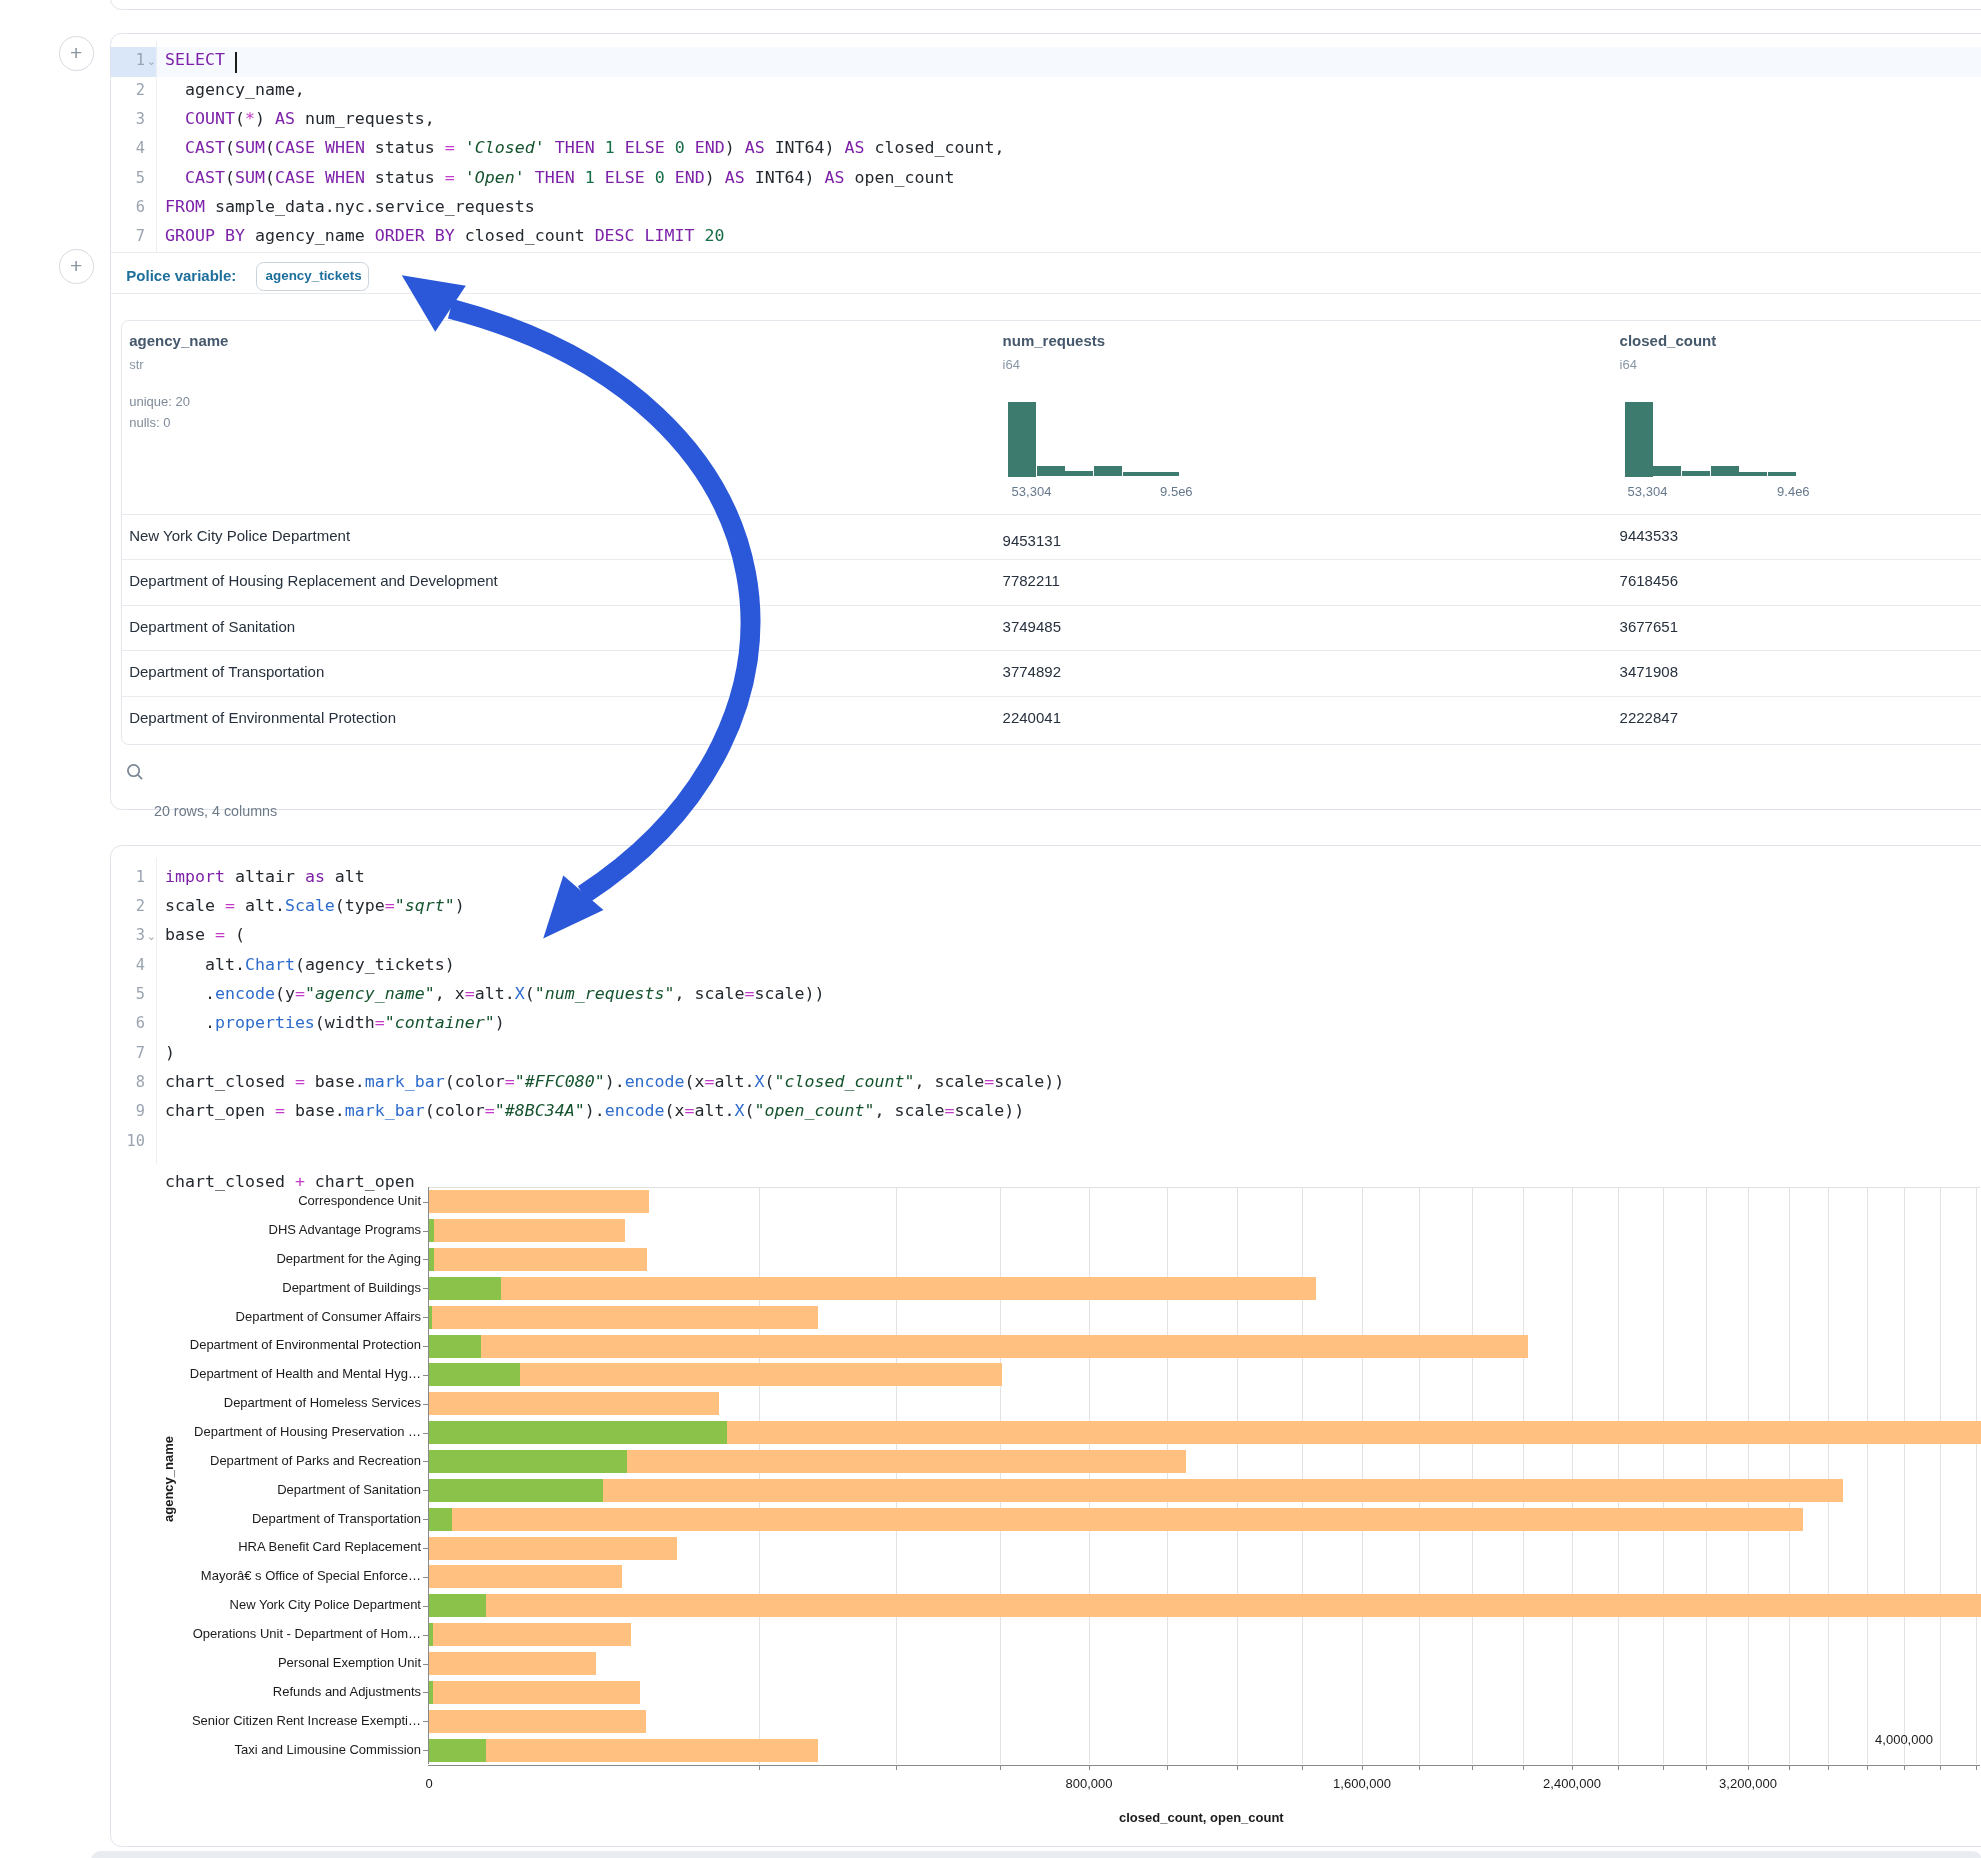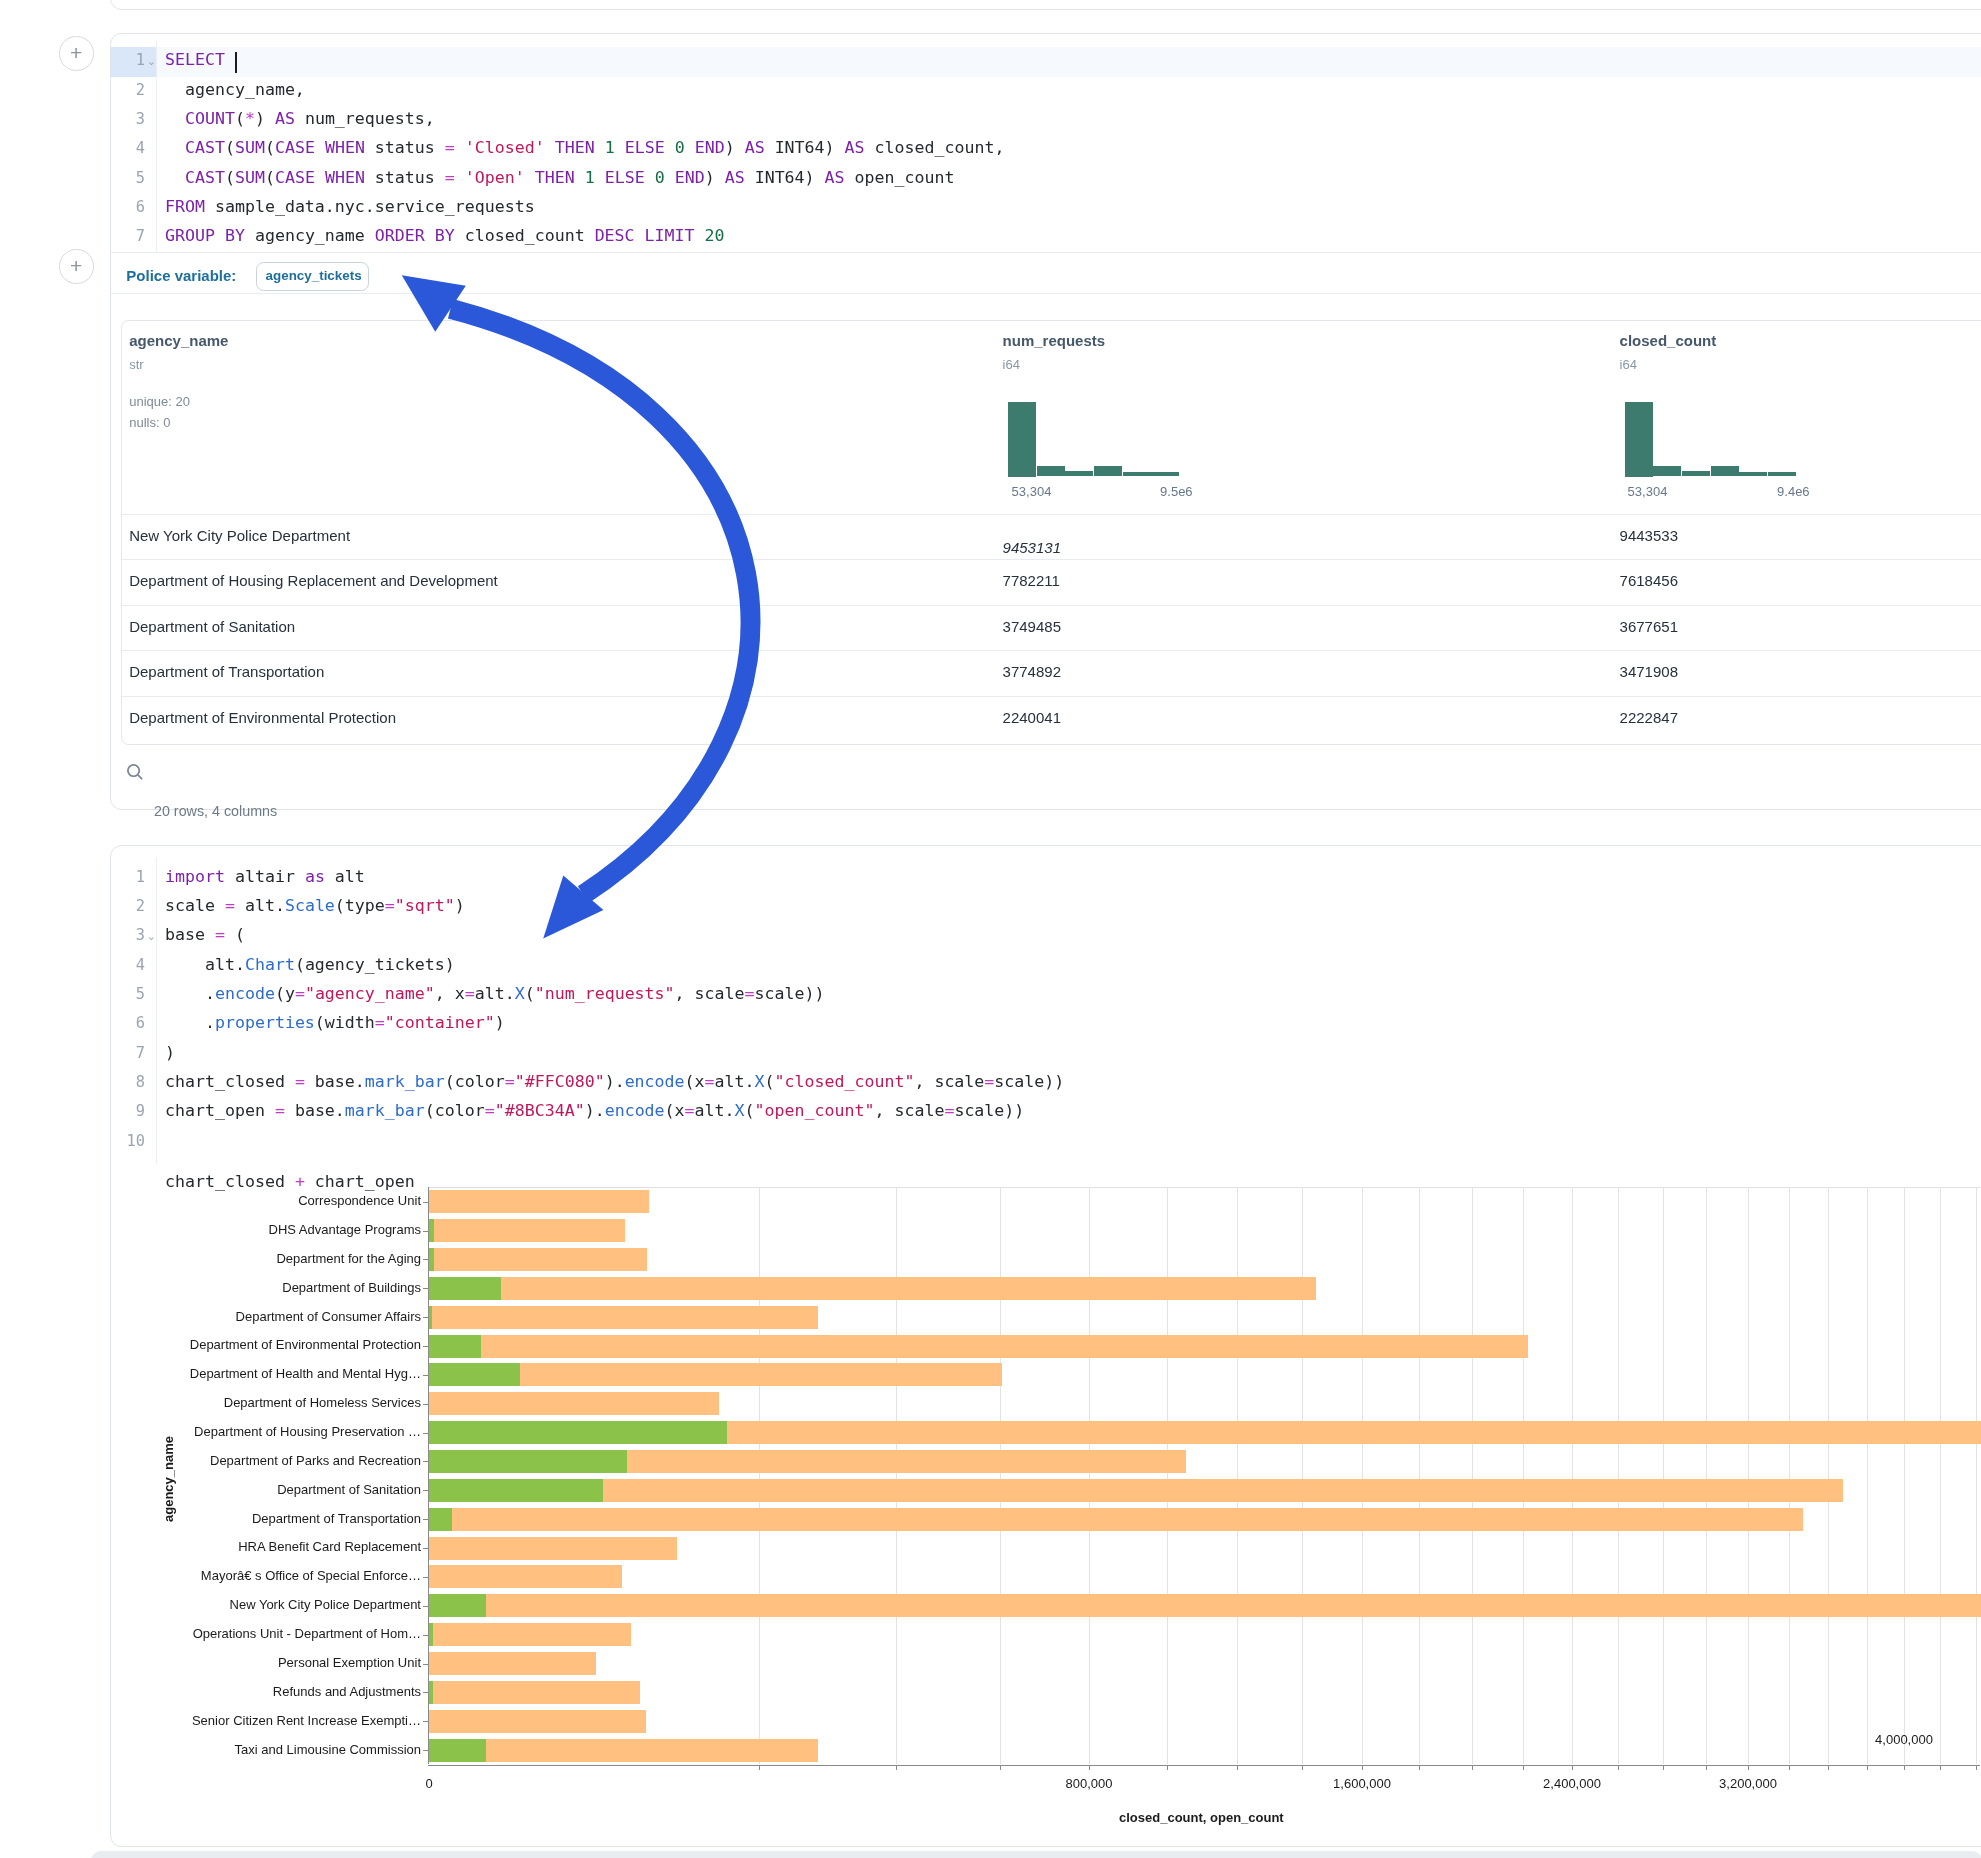--- a/index.html
+++ b/index.html
@@ -9,21 +9,21 @@
   .divider{position:absolute;height:0;border-top:1.4px solid #e9ecef;}
   .vline{position:absolute;width:0;border-left:1.4px solid #eceff2;}
   .addbtn{position:absolute;width:32.5px;height:32.5px;border:1.4px solid #d6dbe1;border-radius:50%;
           background:#fff;color:#8d96a1;font-size:21px;line-height:31px;text-align:center;}
   .gnum{position:absolute;width:34px;text-align:right;color:#9aa4b0;
         font-family:"DejaVu Sans Mono", monospace;font-size:15.3px;}
   .chev{position:absolute;color:#9aa5b0;font-size:10.5px;}
   .codeline{position:absolute;white-space:pre;font-family:"DejaVu Sans Mono", monospace;
             font-size:16.6px;color:#24292f;}
   .codeline .k{color:#7d21a9;}
-  .codeline .s{color:#be185d;}
+  .codeline .s{color:#14532d;font-style:italic;}
   .codeline .n{color:#156e45;}
   .codeline .o{color:#c23bc8;}
   .codeline .f{color:#2d6bcc;}
   .activegut{position:absolute;background:#d9e7f8;}
   .activerow{position:absolute;background:#f6fafe;}
   .cursor{position:absolute;width:1.9px;background:#1c1c1c;}
   .outlabel{position:absolute;color:#1e6f9c;font-weight:bold;font-size:15px;}
   .pill{position:absolute;border:1.4px solid #c8d3dd;border-radius:7.6px;background:#fff;
         color:#1e6f9c;font-weight:bold;font-size:13.4px;line-height:26px;
         padding-left:8.6px;overflow:hidden;white-space:nowrap;}
@@ -110,21 +110,21 @@
           <div class="histbar" style="left: 1560px; width: 28px; top: 150px; height: 5.7px;"></div>
           <div class="histbar" style="left: 1589px; width: 28px; top: 145px; height: 10.5px;"></div>
           <div class="histbar" style="left: 1617px; width: 28px; top: 151px; height: 4.8px;"></div>
           <div class="histbar" style="left: 1646px; width: 28px; top: 151px; height: 4.8px;"></div>
           <div class="histlbl" style="left: 1506px; top: 163px;">53,304</div>
           <div class="histlbl" style="left: 1675px; top: 163px; transform: translateX(-60%);">9.4e6</div>
         </div>
       <div id="tableRows">
           <div class="trow" style="top: 193px; height: 45px;">
             <div class="tcell" style="left: 7.6px; top: 13.4px;">New York City Police Department</div>
-            <div class="tcell" style="left: 881px; top: 25px; font-style: italic;">9453131</div>
+            <div class="tcell" style="left: 881px; top: 18px;">9453131</div>
             <div class="tcell" style="left: 1498px; top: 13.4px;">9443533</div>
           </div>
           <div class="trow" style="top: 238px; height: 45px;">
             <div class="tcell" style="left: 7.6px; top: 13.4px;">Department of Housing Replacement and Development</div>
             <div class="tcell" style="left: 881px; top: 13.4px;">7782211</div>
             <div class="tcell" style="left: 1498px; top: 13.4px;">7618456</div>
           </div>
           <div class="rowdiv" style="top: 238px;"></div>
           <div class="trow" style="top: 284px; height: 45px;">
             <div class="tcell" style="left: 7.6px; top: 13.4px;">Department of Sanitation</div>

